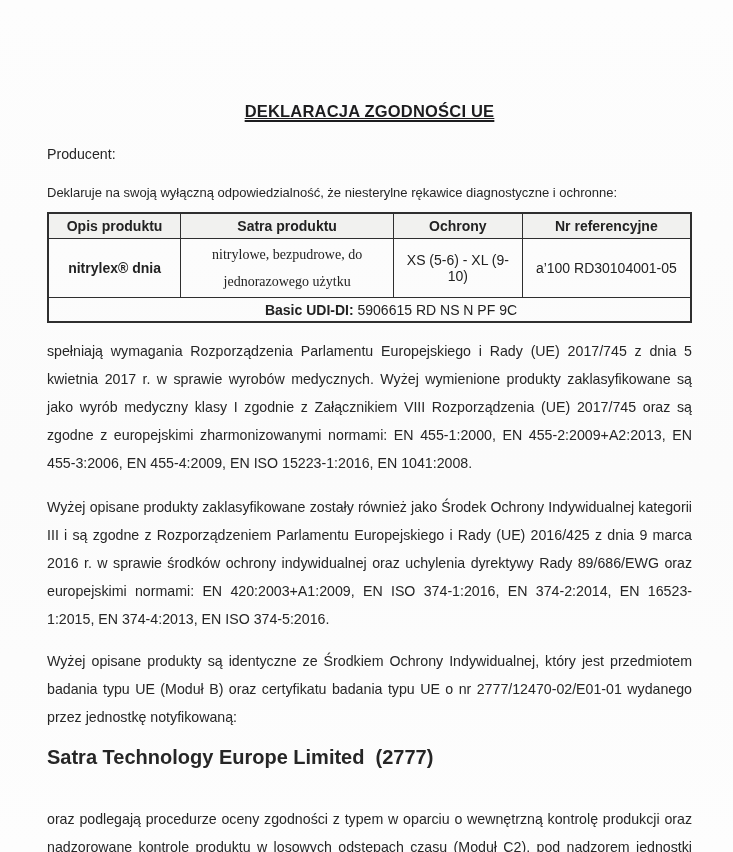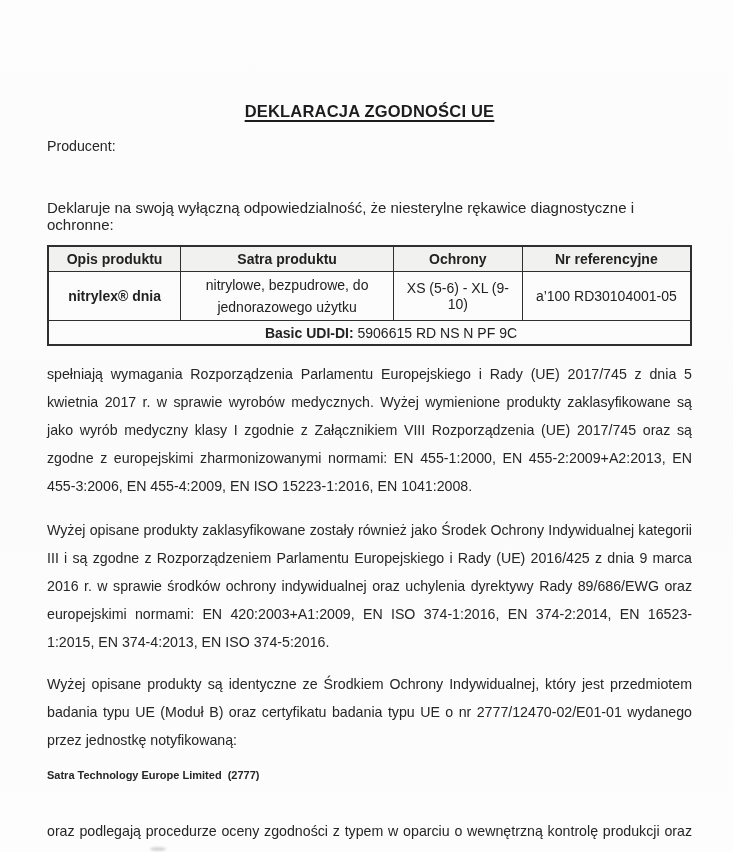--- a/index.html
+++ b/index.html
@@ -14,33 +14,34 @@
     color: #262626;
     overflow: hidden;
   }
   .title {
     margin: 0;
     text-align: center;
     font-size: 16.5px;
     font-weight: bold;
     color: #1d1d1f;
     letter-spacing: 0.2px;
+    text-decoration: underline;
   }
   .title .underlined {
     text-decoration: underline;
     text-decoration-thickness: 2px;
     text-underline-offset: 3px;
   }
   .producer-label {
-    margin-top: 17px;
+    margin-top: 25px;
     font-size: 14.2px;
   }
   .intro-line {
-    margin-top: 45px;
-    font-size: 15px;
+    margin-top: 23px;
+    font-size: 13px;
   }
   table.product-table {
     margin-top: 12px;
     width: 100%;
     border-collapse: collapse;
     border: 2px solid #2f2f2f;
     font-size: 14px;
     color: #222;
   }
   table.product-table th, table.product-table td {
@@ -48,33 +49,33 @@
     text-align: center;
     vertical-align: middle;
     padding: 2px 4px;
   }
   table.product-table th {
     background: #f1f1ef;
     font-weight: bold;
     height: 20px;
   }
   td.cell-name { font-weight: bold; height: 42px; }
-  td.cell-desc { line-height: 22px; }
+  td.cell-desc { line-height: 27px; font-family: Liberation Serif, serif; }
   tr.udi-row td { height: 19px; padding-left: 47px; }
   .udi-label { font-weight: bold; }
   .body-par {
     margin: 14px 0 0 0;
     font-size: 14.2px;
     line-height: 28px;
     text-align: justify;
   }
   .par-gap-lg { margin-top: 36px; }
   .bold-line {
     margin: 15px 0 0 0;
-    font-size: 11px;
+    font-size: 20px;
     font-weight: bold;
     white-space: pre-wrap;
   }
   .scan-artifact {
     position: absolute;
     left: 150px;
     bottom: 1px;
     width: 16px;
     height: 4px;
     background: rgba(110,110,110,0.28);

